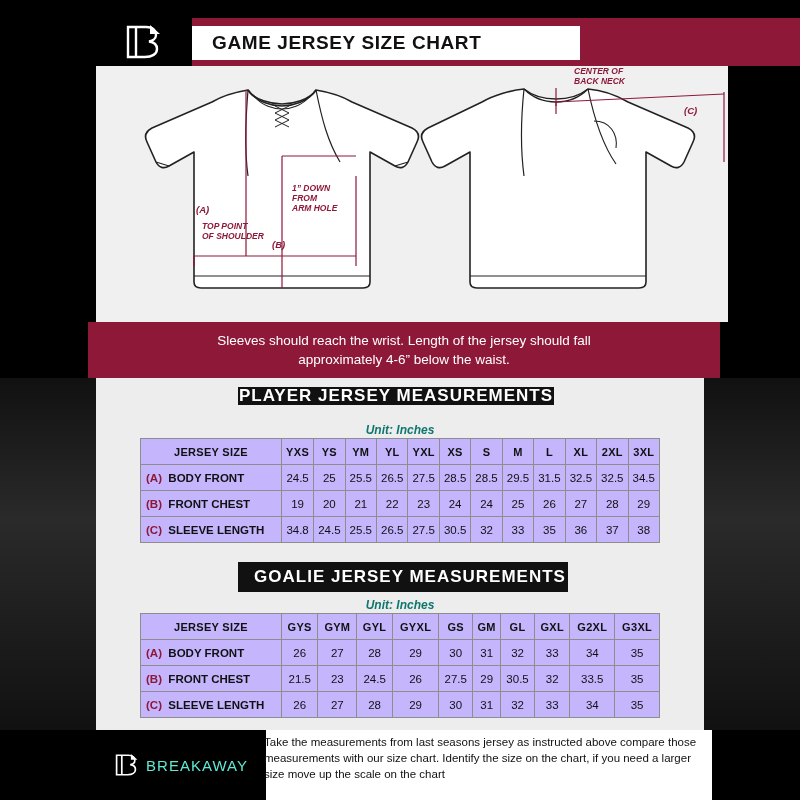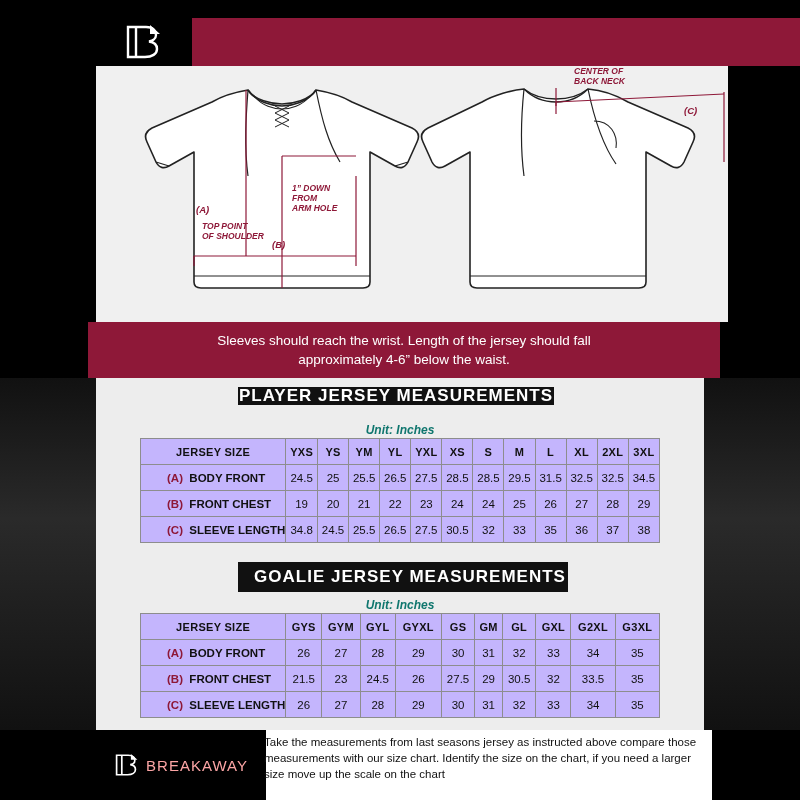--- a/index.html
+++ b/index.html
@@ -30,28 +30,28 @@
   .body-white{position:absolute;left:0;top:378px;width:800px;height:352px;background:#ededed;}
   .grad-l{position:absolute;left:0;top:378px;width:96px;height:352px;background:linear-gradient(180deg,#111 0%,#2a2a2a 40%,#111 100%);}
   .grad-r{position:absolute;left:704px;top:378px;width:96px;height:352px;background:linear-gradient(180deg,#111 0%,#2a2a2a 40%,#111 100%);}
 
   .sectionbar{position:absolute;background:#111;color:#fff;display:flex;align-items:center;justify-content:center;font-weight:700;letter-spacing:1px;font-size:17px;}
   .unitline{position:absolute;width:100%;text-align:center;font-style:italic;font-weight:700;font-size:12px;color:#0f766e;}
 
   table.sz{position:absolute;border-collapse:collapse;background:#c4b5fd;font-size:11.5px;color:#111;}
   table.sz td,table.sz th{border:1px solid #8d8d8d;padding:0;height:25px;text-align:center;font-weight:400;}
   table.sz th{font-weight:700;font-size:11px;letter-spacing:0.3px;}
-  table.sz td.lbl,table.sz th.lbl{text-align:left;padding-left:26px;font-weight:700;font-size:11.5px;white-space:nowrap;}
+  table.sz td.lbl,table.sz th.lbl{text-align:left;padding-left:5px;font-weight:700;font-size:11.5px;white-space:nowrap;}
   .tag{color:#8e1838;font-weight:700;}
   table.sz th.hdr-lbl{text-align:center;}
 
   
   .footer{position:absolute;left:0;top:730px;width:800px;height:70px;background:#fff;}
   .footer-logo{position:absolute;left:96px;top:730px;width:170px;height:70px;background:#000;display:flex;align-items:center;justify-content:center;gap:6px;}
-  .footer-logo .txt{color:#fca5a5;font-size:15px;letter-spacing:1px;font-weight:400;}
+  .footer-logo .txt{color:#5eead4;font-size:15px;letter-spacing:1px;font-weight:400;}
   .footer-blk-l{position:absolute;left:0;top:730px;width:96px;height:70px;background:#000;}
   .footer-text{position:absolute;left:264px;top:734px;width:440px;font-size:11.5px;line-height:16px;color:#111;font-weight:400;text-align:left;}
   .footer-right-blk{position:absolute;left:712px;top:730px;width:88px;height:70px;background:#000;}
 
   .jersey-svg{position:absolute;left:96px;top:66px;}
 </style>
 </head>
 <body>
 
 <div class="page">
@@ -63,20 +63,23 @@
   <div class="logo-box">
     <span class="logo-b">
       <svg width="40" height="34" viewBox="0 0 40 34">
         <path d="M4 2 L22 2 C30 2 32 7 32 10 C32 14 28 16 25 16.5 C29 17 33 19 33 24 C33 29 28 32 21 32 L4 32 Z" fill="none" stroke="#ffffff" stroke-width="2.4"></path>
         <path d="M12 2 L12 32" stroke="#ffffff" stroke-width="2.4"></path>
         <path d="M26 0 L36 9 L26 9 Z" fill="#ffffff"></path>
       </svg>
     </span>
   </div>
 
+  <div class="title-box">
+    <span>GAME JERSEY SIZE CHART</span>
+  </div>
 
   <div class="illus"></div>
   <div class="sideblack-l"></div>
   <div class="sideblack-r"></div>
 
   <svg class="jersey-svg" width="632" height="256" viewBox="0 0 632 256">
 
     <g>
       <path d="M116,36 C126,30 140,26 152,24 L152,24 C158,34 176,38 186,38 C196,38 214,34 220,24
                C232,26 246,30 256,36 L316,62 C322,65 324,70 321,76 L312,96 C309,102 304,103 299,100 L274,86

